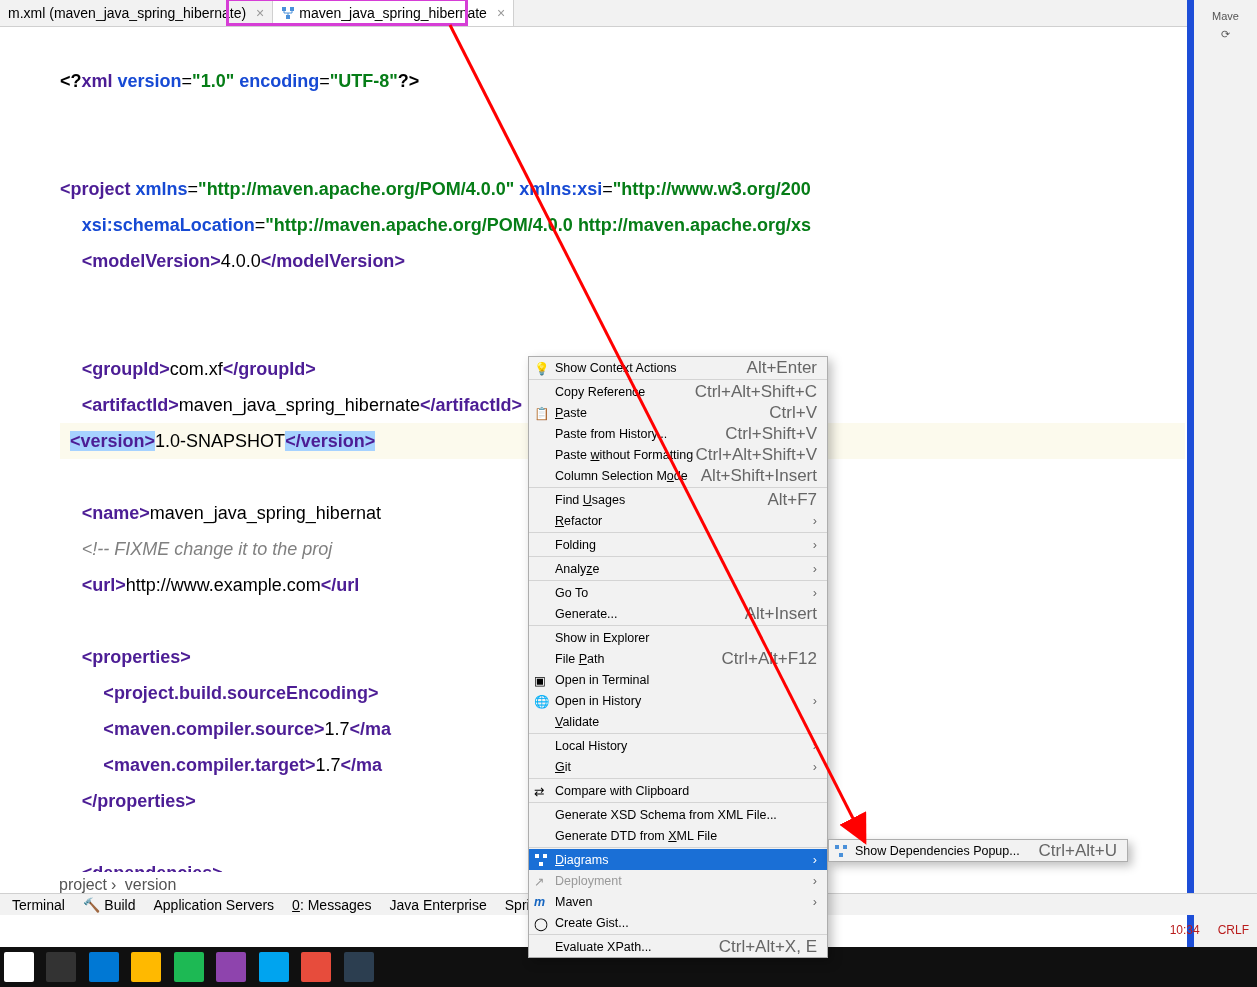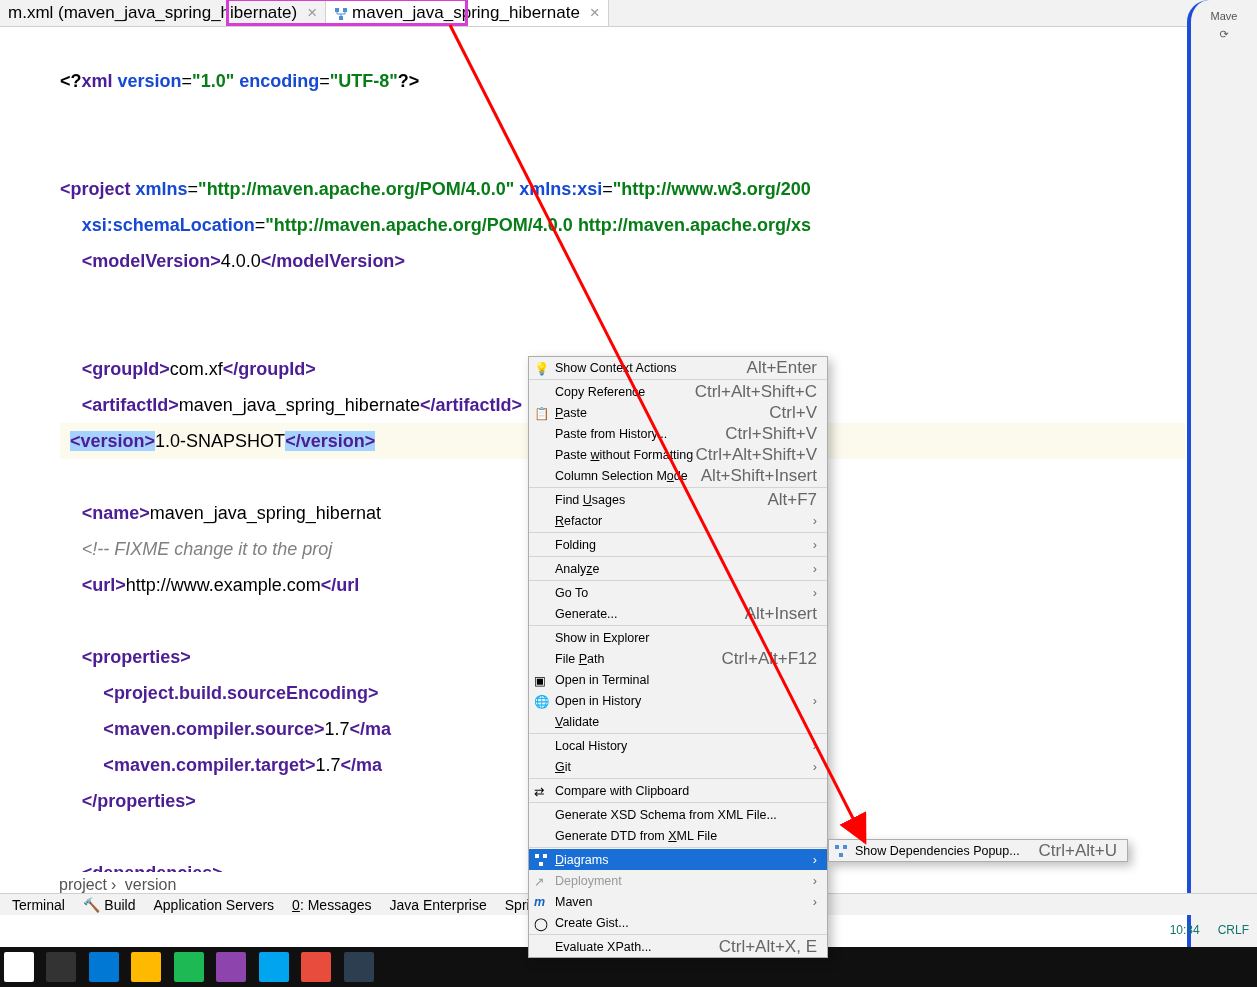--- a/index.html
+++ b/index.html
@@ -1,49 +1,49 @@
 <!DOCTYPE html>
 <html><head>
 <meta charset="utf-8">
 <style>
   * { margin:0; padding:0; box-sizing:border-box; font-family:"Segoe UI","Microsoft YaHei",sans-serif; }
   body { background:#fff; overflow:hidden; width:1257px; height:987px; position:relative; }
-  .tabs { height:27px; background:#f2f2f2; border-bottom:1px solid #d0d0d0; display:flex; align-items:center; font-size:17px; }
+  .tabs { height:27px; background:#f2f2f2; border-bottom:1px solid #d0d0d0; display:flex; align-items:center; font-size:14px; }
   .tab { height:26px; display:flex; align-items:center; padding:0 8px; border-right:1px solid #d0d0d0; background:#f2f2f2; cursor:pointer; gap:4px; }
   .tab.active { background:#fff; }
   .tab .close { color:#999; margin-left:6px; }
   .tab-ic { width:14px;height:14px;display:inline-block; }
   .highlight-box { position:absolute; top:-2px; left:226px; width:242px; height:28px; border:3px solid #d63ed6; pointer-events:none; z-index:5;}
   .editor { position:absolute; top:27px; left:0; right:72px; bottom:115px; background:#fff; font-family:Consolas,monospace; font-size:18px; line-height:36px; white-space:pre; color:#000; overflow:hidden; padding-left:60px;}
   .gutter { position:absolute; left:0; top:27px; bottom:115px; width:58px; background:#fff; border-right:1px solid #e8e8e8;}
   .t-blue { color:#4c1d95; font-weight:bold;}
   .t-attr { color:#174ad4; font-weight:bold;}
   .t-green{ color:#067d17; font-weight:bold;}
   .t-gray { color:#808080; font-style:italic;}
   .t-black{ color:#000; font-weight:bold;}
   .hl-line{ background:#fcfaed; display:inline-block; width:100%;}
   .sel    { background:#a6d2ff; }
-  .right-tool { position:absolute; right:0; top:0; bottom:0; width:70px; background:#f2f2f2; border-left:4px solid #1d4ed8; font-size:11px; padding-top:4px; text-align:center;border-radius:22px;}
+  .right-tool { position:absolute; right:0; top:0; bottom:0; width:70px; background:#f2f2f2; border-left:7px solid #1d4ed8; font-size:11px; padding-top:4px; text-align:center;}
   .right-tool .ri { margin:6px 0; color:#555;}
   .ctx { position:absolute; top:356px; left:528px; width:300px; background:#f2f2f2; border:1px solid #adadad; box-shadow:4px 4px 10px rgba(0,0,0,.25); font-size:12.5px; z-index:10;}
   .ctx-item { height:21px; display:flex; align-items:center; padding:0 10px 0 26px; position:relative;}
   .ctx-item.sel-hl { background:#1a6fd6; color:#fff;}
   .ctx-item .sc { margin-left:auto; color:#666; font-size:17px;}
   .ctx-item.sel-hl .sc{color:#e0ecff;}
   .ctx-item.disabled{color:#999;}
   .ctx-sep{height:1px;background:#d4d4d4;margin:1px 0;}
   .ctx-arrow{margin-left:auto;color:#666;}
   .ctx-item.sel-hl .ctx-arrow{color:#fff;}
   .ctx-ic { position:absolute; left:5px; width:14px; height:14px; }
   .sub { position:absolute; top:839px; left:828px; width:300px; background:#f2f2f2; border:1px solid #adadad; box-shadow:4px 4px 10px rgba(0,0,0,.25); font-size:12.5px; z-index:11;}
   .breadcrumb{position:absolute;bottom:93px;left:55px;font-size:16px;color:#555;}
   .breadcrumb span{padding:0 4px;}
   .bottom-tools{position:absolute;bottom:72px;left:0;right:0;height:22px;background:#f2f2f2;border-top:1px solid #d0d0d0;display:flex;align-items:center;font-size:14px;gap:2px;padding-left:4px;}
   .bt-item{padding:0 8px;display:flex;align-items:center;gap:4px;}
-  .status{position:absolute;bottom:50px;right:8px;font-size:12px;color:#0f766e;display:flex;gap:18px;}
+  .status{position:absolute;bottom:50px;right:8px;font-size:12px;color:#b91c1c;display:flex;gap:18px;}
   .taskbar{position:absolute;bottom:0;left:0;right:0;height:40px;background:#101010;}
   .watermark2{position:absolute;bottom:20px;right:10px;color:#c9c9c9;font-size:13px;text-shadow:0 0 2px rgba(0,0,0,.3);}
   svg.arrow{position:absolute;top:0;left:0;pointer-events:none;z-index:20;}
   u{text-decoration:underline;}
   .tb-ic{width:30px;height:30px;margin:5px 4px;border-radius:2px;display:inline-block;}
 </style>
 </head>
 <body>
 
 <div class="tabs">

